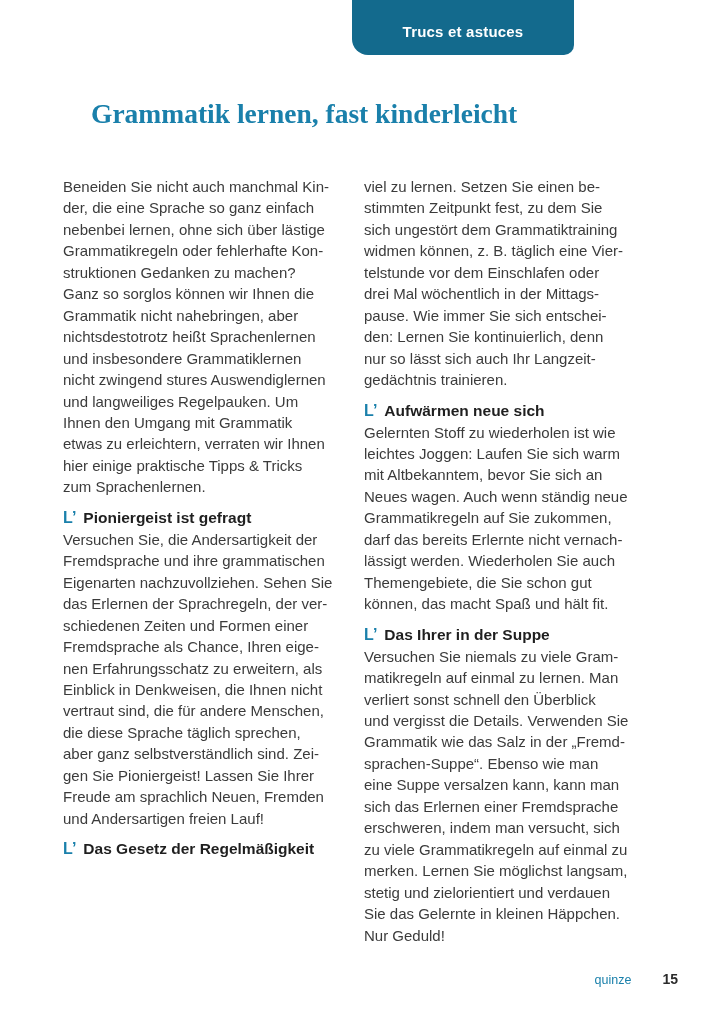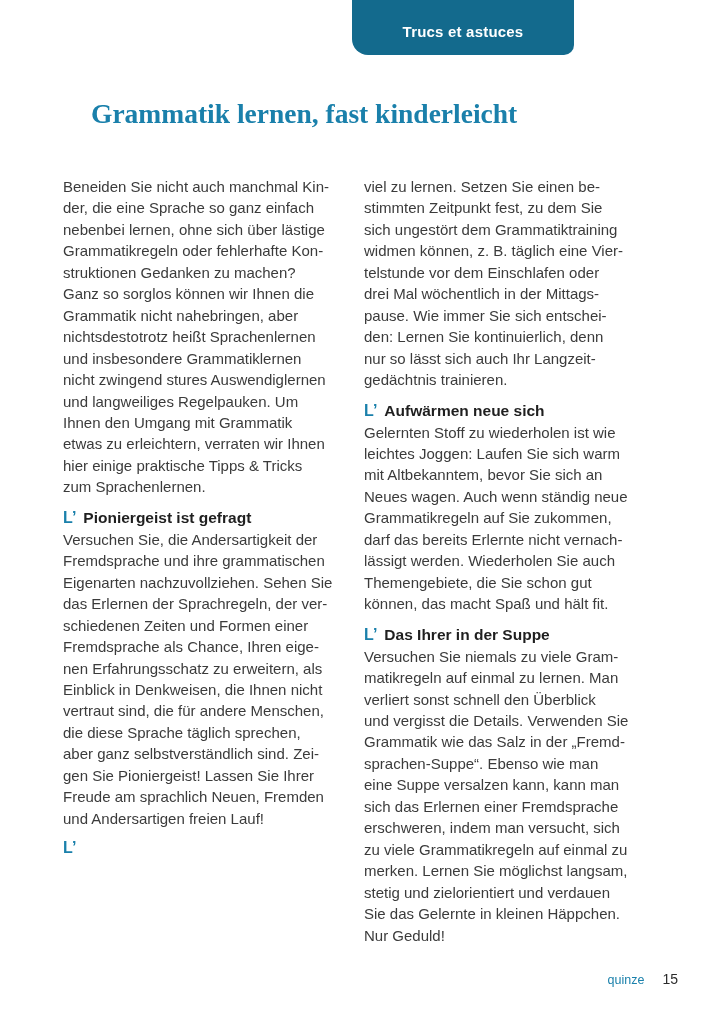--- a/index.html
+++ b/index.html
@@ -74,24 +74,24 @@
     font-size: 15.5px;
     color: #1f1f1f;
   }
 
   
   .footer {
     position: absolute;
     top: 971px; right: 44px;
     display: flex;
     align-items: baseline;
-    gap: 18px;
+    gap: 31px;
   }
   .footer-word { color: #1a80ab; font-size: 12.5px; }
-  .footer-pagenum { color: #2b2b2b; font-weight: normal; font-size: 14px; }
+  .footer-pagenum { color: #2b2b2b; font-weight: bold; font-size: 14px; }
 </style>
 </head>
 <body>
 
 <div class="tab">
   <span class="tab-label">Trucs et astuces</span>
 </div>
 
 <h1 class="title">
   <span class="title-line2">Grammatik lernen, fast kinderleicht</span>
@@ -130,20 +130,21 @@
 Einblick in Denkweisen, die Ihnen nicht
 vertraut sind, die für andere Menschen,
 die diese Sprache täglich sprechen,
 aber ganz selbstverständlich sind. Zei-
 gen Sie Pioniergeist! Lassen Sie Ihrer
 Freude am sprachlich Neuen, Fremden
 und Andersartigen freien Lauf!</p>
 
     <div class="heading">
       <span class="l-marker">L’</span>
+      <span class="heading-text">Das Gesetz der Regelmäßigkeit</span>
     </div>
   </div>
 
   <div class="col">
     <p class="para">viel zu lernen. Setzen Sie einen be-
 stimmten Zeitpunkt fest, zu dem Sie
 sich ungestört dem Grammatiktraining
 widmen können, z. B. täglich eine Vier-
 telstunde vor dem Einschlafen oder
 drei Mal wöchentlich in der Mittags-

